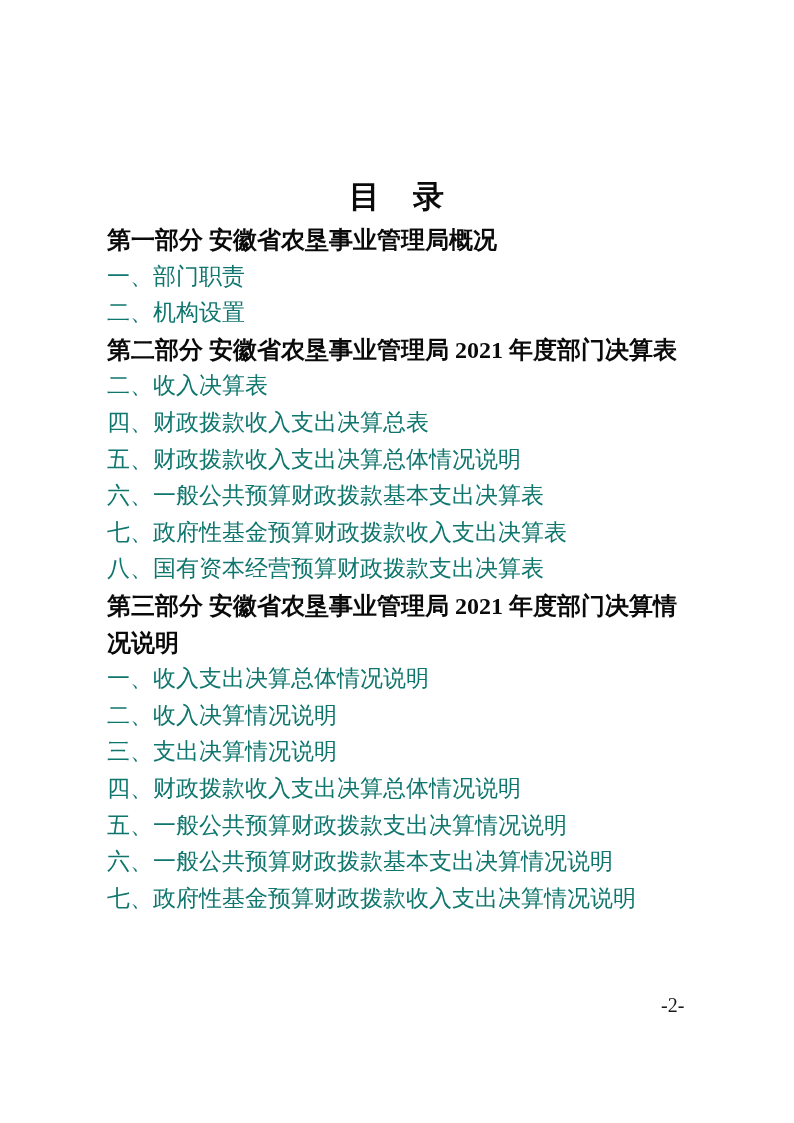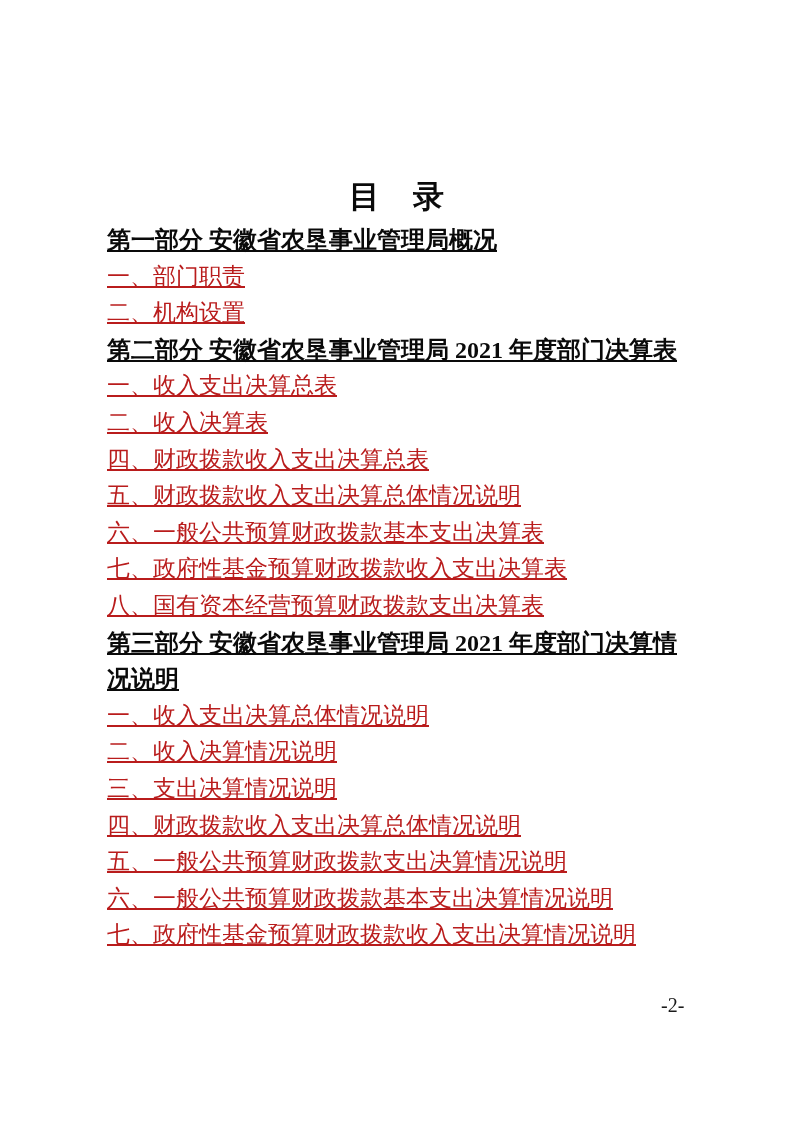--- a/index.html
+++ b/index.html
@@ -36,31 +36,30 @@
   .toc {
     position: absolute;
     top: 222px;
     left: 107px;
     width: 620px;
   }
   .line {
     height: 36.6px;
     line-height: 36.6px;
     white-space: nowrap;
-    text-decoration: underline;
   }
   .heading {
     font-size: 24px;
     font-weight: 700;
     color: #0a0a0a;
   }
   .item {
     font-size: 23px;
     font-weight: 400;
-    color: #b91c1c;
+    color: #0f766e;
   }
   .page-number {
     position: absolute;
     top: 993px;
     left: 661px;
     font-size: 20px;
     line-height: 24px;
     color: #1a1a1a;
   }
 </style>
@@ -71,21 +70,20 @@
 
   <h1 class="doc-title">目　录</h1>
 
   <section class="toc">
 
     <div class="line heading">第一部分 安徽省农垦事业管理局概况</div>
     <div class="line item">一、部门职责</div>
     <div class="line item">二、机构设置</div>
 
     <div class="line heading">第二部分 安徽省农垦事业管理局 2021 年度部门决算表</div>
-    <div class="line item">一、收入支出决算总表</div>
     <div class="line item">二、收入决算表</div>
     <div class="line item">四、财政拨款收入支出决算总表</div>
     <div class="line item">五、财政拨款收入支出决算总体情况说明</div>
     <div class="line item">六、一般公共预算财政拨款基本支出决算表</div>
     <div class="line item">七、政府性基金预算财政拨款收入支出决算表</div>
     <div class="line item">八、国有资本经营预算财政拨款支出决算表</div>
 
     <div class="line heading">第三部分 安徽省农垦事业管理局 2021 年度部门决算情</div>
     <div class="line heading">况说明</div>
     <div class="line item">一、收入支出决算总体情况说明</div>

